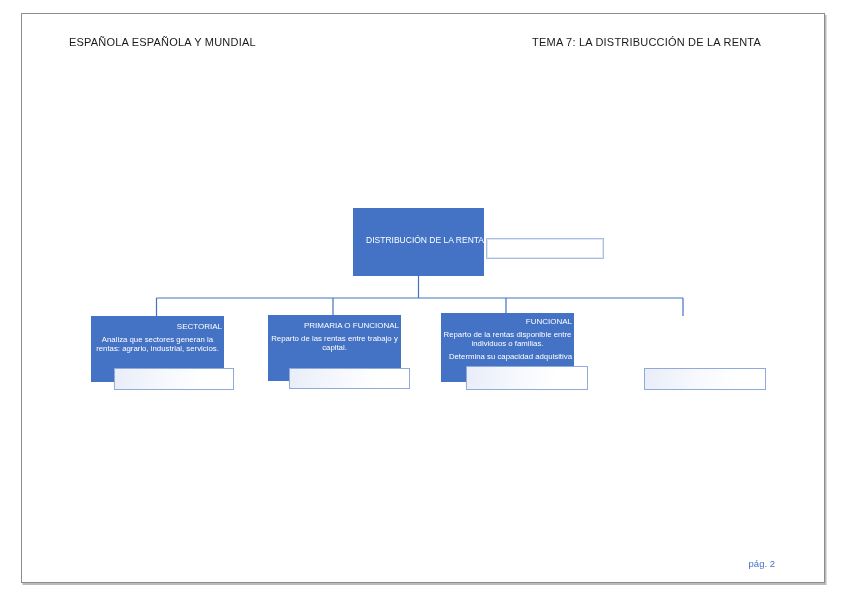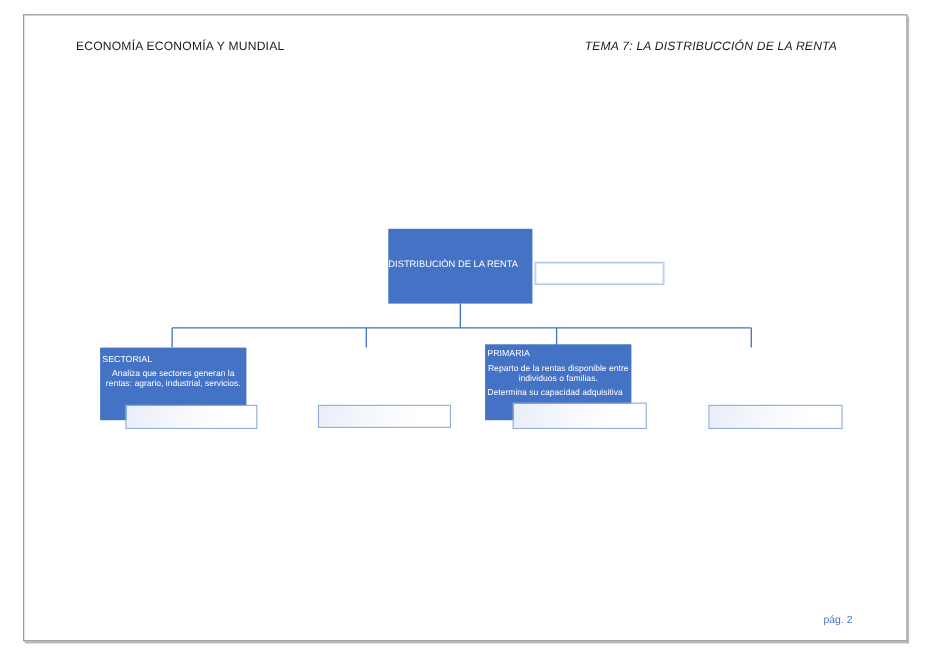--- a/index.html
+++ b/index.html
@@ -19,41 +19,41 @@
   }
   .hdr {
     position: absolute;
     top: 22px;
     font-size: 11px;
     color: #1a1a1a;
     letter-spacing: 0.2px;
     white-space: nowrap;
   }
   .hdr-left { left: 47px; }
-  .hdr-right { right: 63px; font-style: italic; }
+  .hdr-right { right: 63px; }
 
   .connectors {
     position: absolute;
     left: 0; top: 0;
     width: 804px; height: 570px;
     pointer-events: none;
   }
   .connectors path {
     stroke: #4472c4;
     stroke-width: 1.2;
     fill: none;
   }
 
   .node {
     position: absolute;
     background: #4472c4;
     color: #ffffff;
     display: flex;
     flex-direction: column;
-    align-items: flex-start;
+    align-items: flex-end;
     text-align: center;
     z-index: 1;
   }
   .root-node {
     left: 331px; top: 194px;
     width: 131px; height: 68px;
     justify-content: center;
   }
   .root-node .node-title { font-size: 8.5px; }
   .child {
@@ -101,42 +101,46 @@
     right: 49px; top: 544px;
     font-size: 9.5px;
     color: #4472c4;
   }
 </style>
 </head>
 <body>
 
 <div class="page">
 
-  <div class="hdr hdr-left">ECONOMÍA ECONOMÍA Y MUNDIAL</div>
+  <div class="hdr hdr-left">ESPAÑOLA ESPAÑOLA Y MUNDIAL</div>
   <div class="hdr hdr-right">TEMA 7: LA DISTRIBUCCIÓN DE LA RENTA</div>
 
   <svg class="connectors" viewBox="0 0 804 570" xmlns="http://www.w3.org/2000/svg">
     <path d="M396.5 262 V284 M134.5 284 H661 M134.5 284 V302 M311 284 V302 M484 284 V302 M661 284 V302"></path>
   </svg>
 
   <div class="node root-node">
     <div class="node-title">DISTRIBUCIÓN DE LA RENTA</div>
   </div>
   <div class="answer-box root-answer"></div>
 
   <div class="node child" id="node-sectorial">
     <div class="node-title">SECTORIAL</div>
     <div class="node-body">Analiza que sectores generan la rentas: agrario, industrial, servicios.</div>
   </div>
   <div class="answer-box" id="answer-sectorial"></div>
 
+  <div class="node child" id="node-primaria">
+    <div class="node-title">PRIMARIA O FUNCIONAL</div>
+    <div class="node-body">Reparto de las rentas entre trabajo y capital.</div>
+  </div>
   <div class="answer-box" id="answer-primaria"></div>
 
   <div class="node child" id="node-personal">
-    <div class="node-title">PRIMARIA</div>
+    <div class="node-title">FUNCIONAL</div>
     <div class="node-body">Reparto de la rentas disponible entre individuos o familias.</div>
     <div class="node-body">Determina su capacidad adquisitiva</div>
   </div>
   <div class="answer-box" id="answer-personal"></div>
 
   <div class="answer-box" id="answer-territorial"></div>
 
   <div class="page-number">pág. 2</div>
 
 </div>

